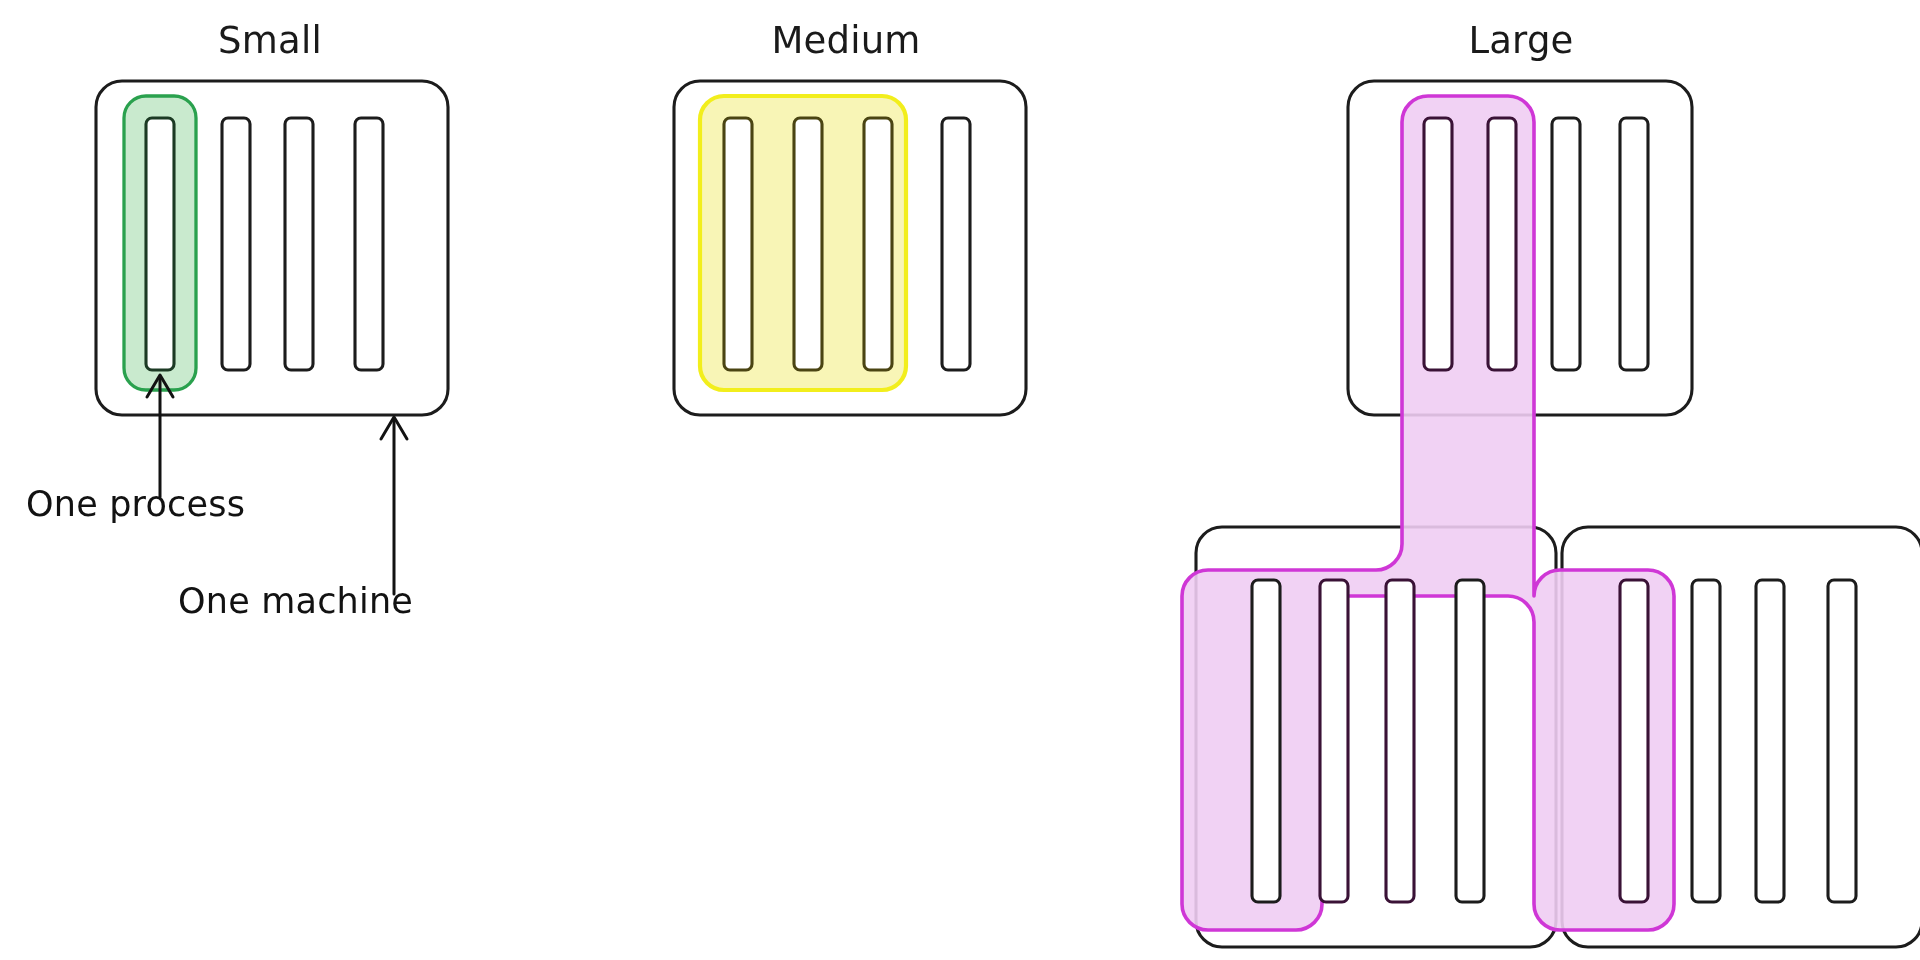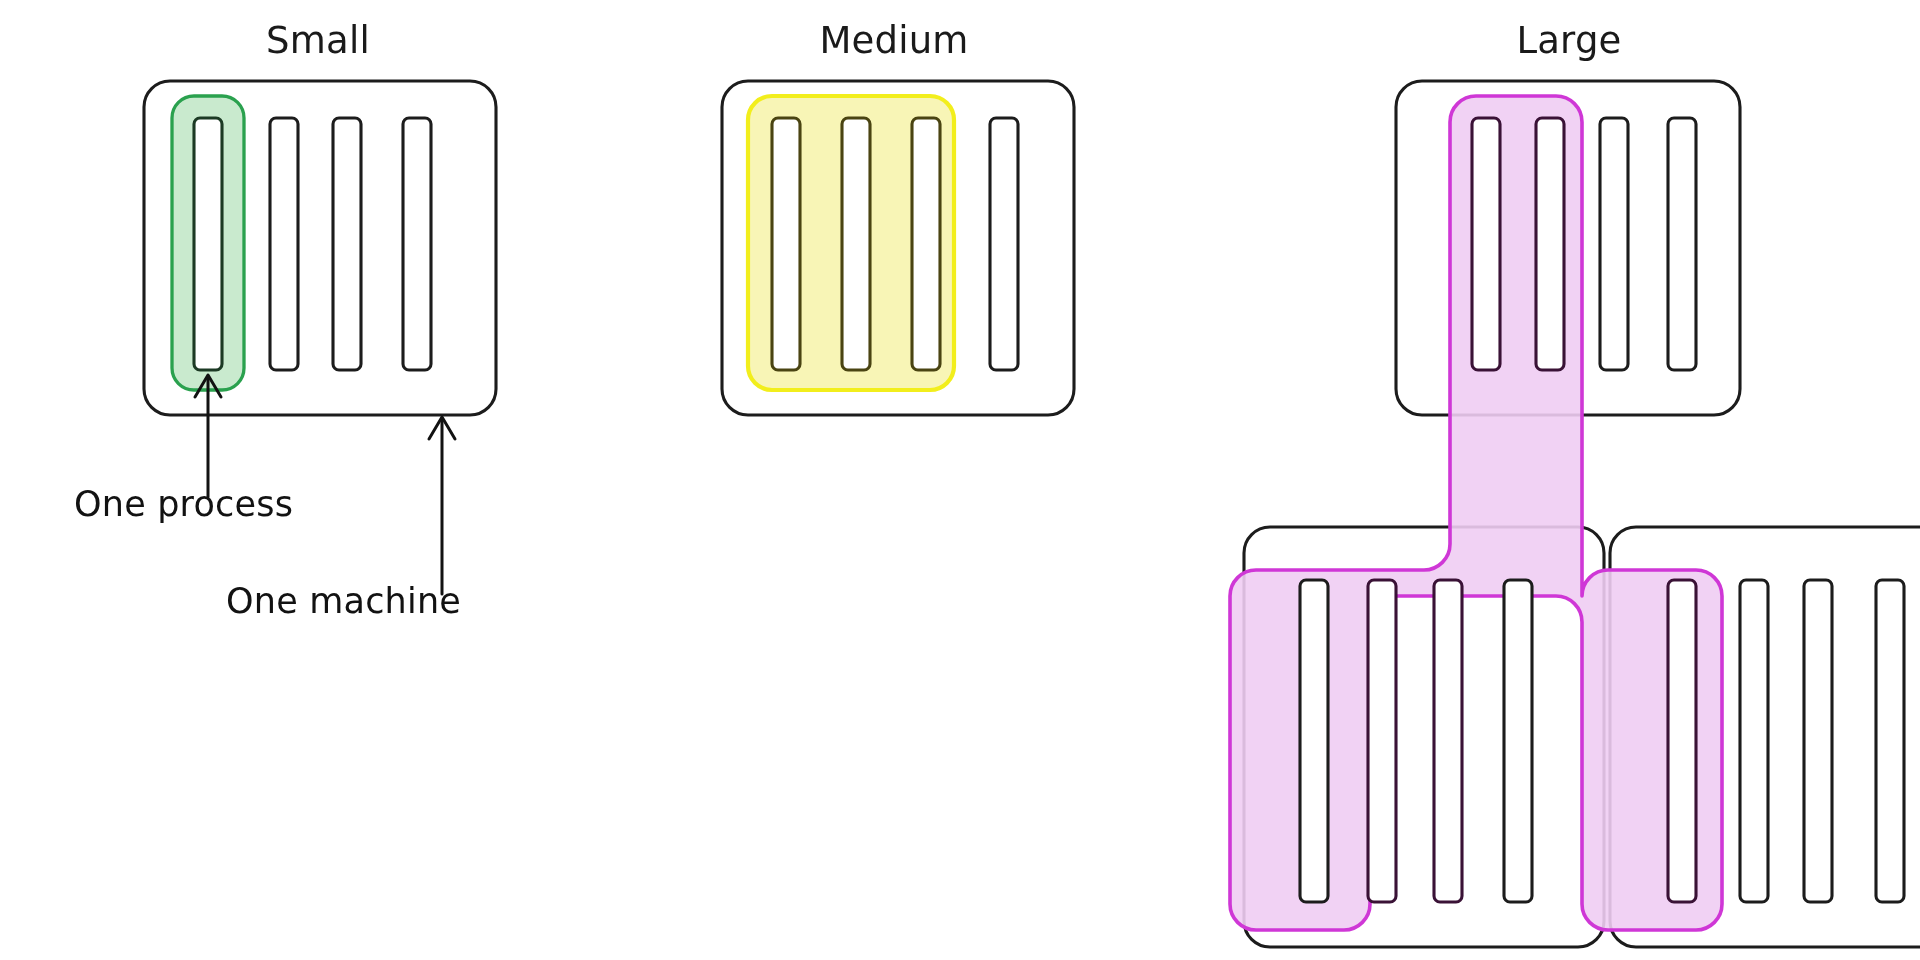--- a/index.html
+++ b/index.html
@@ -10,21 +10,20 @@
   body {
     width: 1920px;
     height: 960px;
     font-family: "DejaVu Sans", sans-serif;
     overflow: hidden;
   }
   #stage {
     position: relative;
     width: 1732px;
     height: 960px;
-    margin-left: 48px;
   }
   #stage svg {
     position: absolute;
     top: 0;
     left: 0;
   }
   .title-text {
     font-family: "DejaVu Sans", sans-serif;
     font-size: 37px;
     fill: #1a1a1a;

